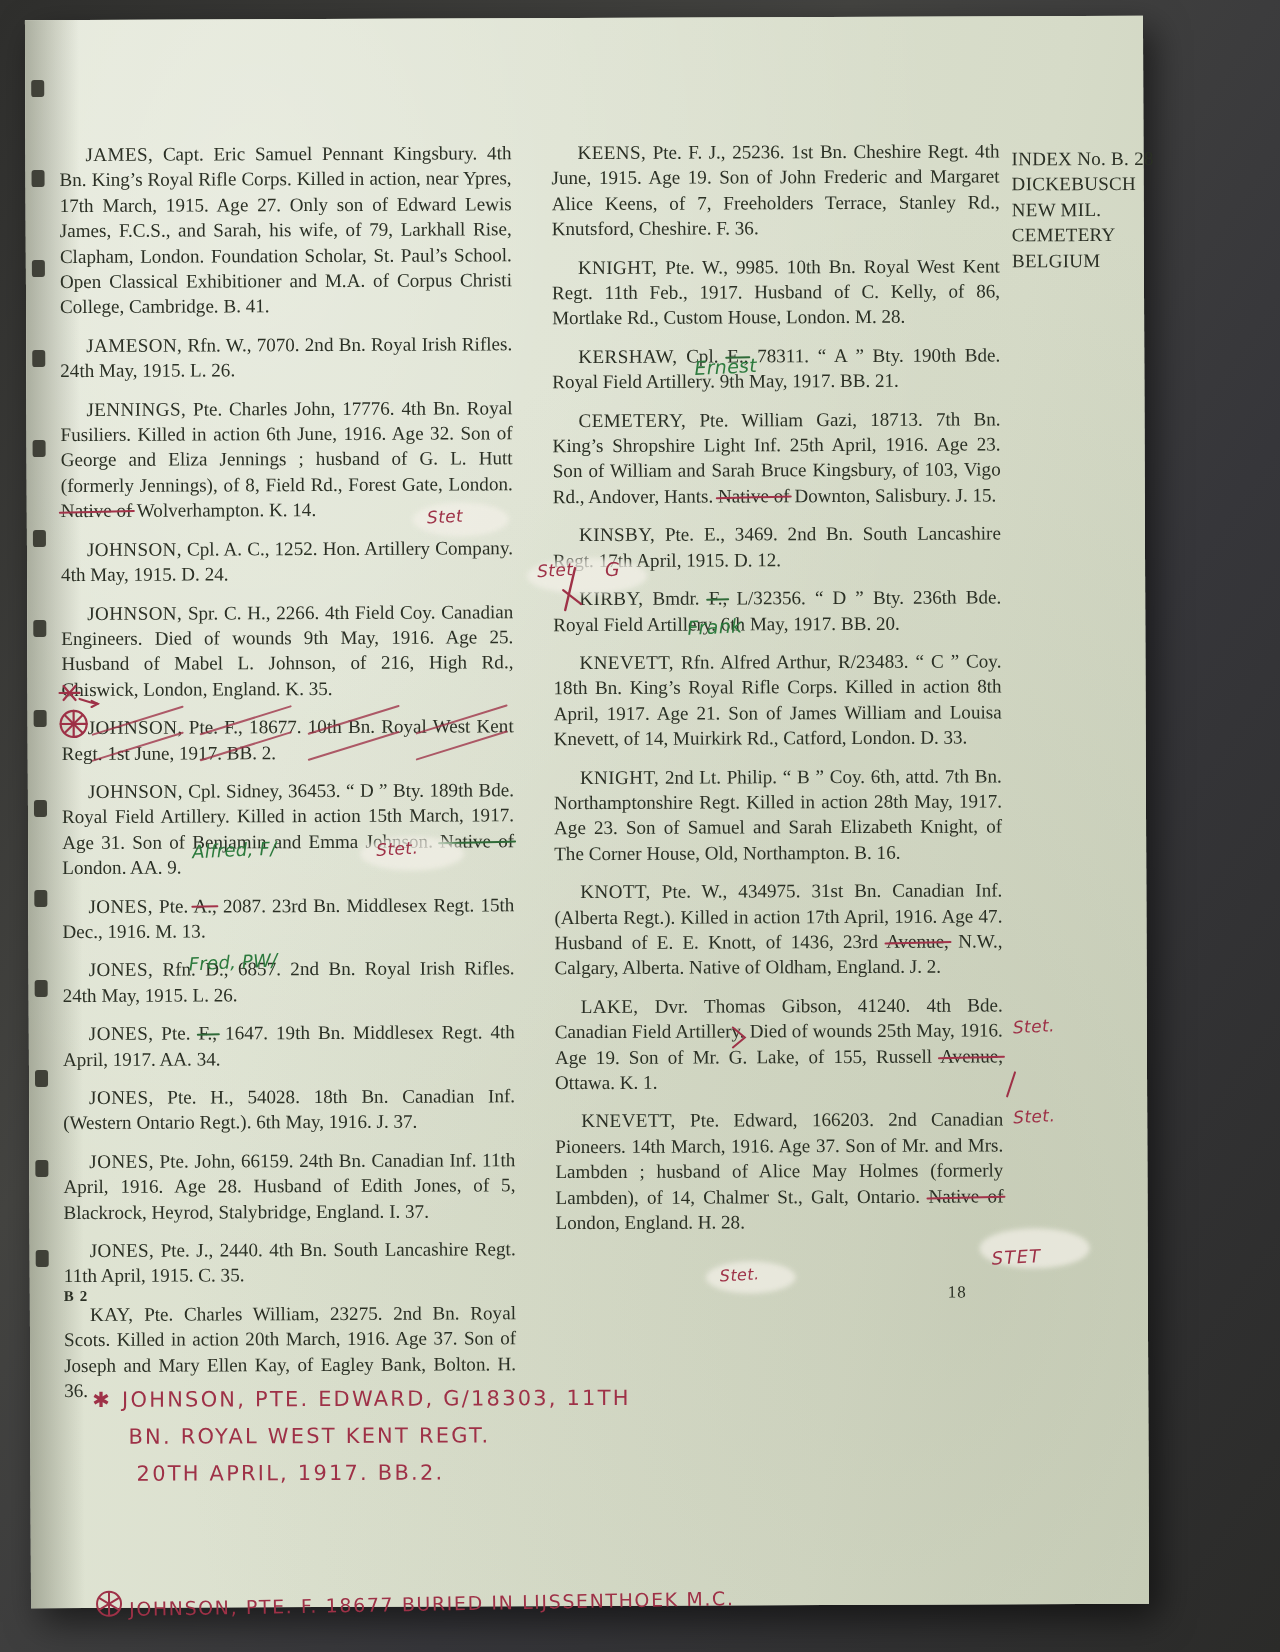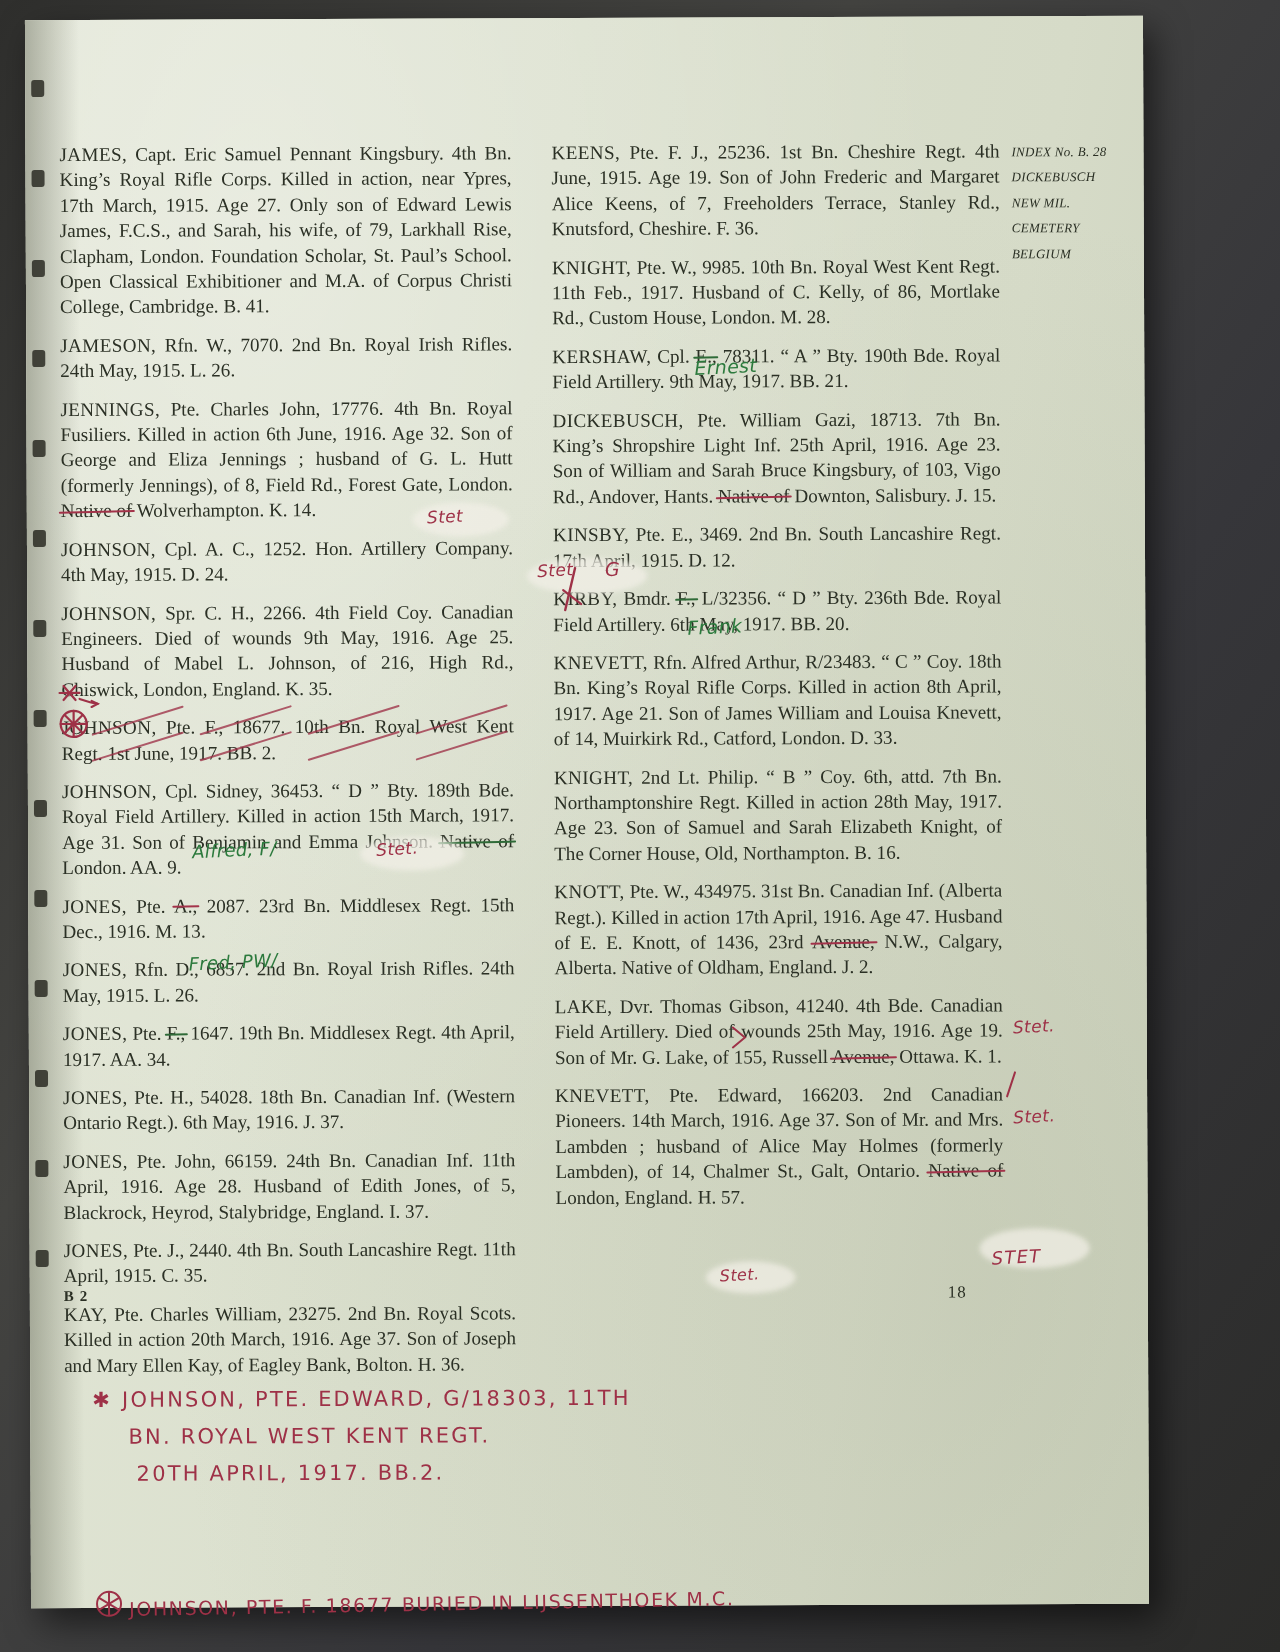--- a/index.html
+++ b/index.html
@@ -74,34 +74,33 @@
     text-align: justify;
     text-justify: inter-word;
     -webkit-hyphens: none;
     hyphens: none;
   }
   #col-left  { left: 0px;   width: 452px; }
   #col-right { left: 492px; width: 448px; }
 
   .entry { margin-bottom: 13px; position: relative; }
   .entry:last-child { margin-bottom: 0; }
-  .surname { letter-spacing: 0.4px; }
+  .surname { letter-spacing: 0.4px; margin-left: 26px; }
 
   
   #index-head {
     position: absolute;
     left: 952px;
-    top: 1px;
+    top: 8px;
     width: 200px;
     color: #2b3025;
-    font-size: 13px;
+    font-size: 19px;
     line-height: 25.4px;
     letter-spacing: 0.3px;
     white-space: nowrap;
-    font-style: italic;
   }
 
   
   .struck {
     position: relative;
     white-space: nowrap;
   }
   .struck::after {
     content: "";
     position: absolute;
@@ -251,35 +250,35 @@
     </div>
 
     <div class="col" id="col-right">
 
       <p class="entry"><span class="surname">KEENS,</span><span> Pte. F. J., 25236. 1st Bn. Cheshire Regt. 4th June, 1915. Age 19. Son of John Frederic and Margaret Alice Keens, of 7, Freeholders Terrace, Stanley Rd., Knutsford, Cheshire. F. 36.</span></p>
 
       <p class="entry"><span class="surname">KNIGHT,</span><span> Pte. W., 9985. 10th Bn. Royal West Kent Regt. 11th Feb., 1917. Husband of C. Kelly, of 86, Mortlake Rd., Custom House, London. M. 28.</span></p>
 
       <p class="entry"><span class="surname">KERSHAW,</span><span> Cpl. </span><span class="struck struck-green">E.,</span><span> 78311. “ A ” Bty. 190th Bde. Royal Field Artillery. 9th May, 1917. BB. 21.</span></p>
 
-      <p class="entry"><span class="surname">DICKEBUSCH,</span><span> Pte. William Gazi, 18713. 7th Bn. King’s Shropshire Light Inf. 25th April, 1916. Age 23. Son of William and Sarah Bruce Kingsbury, of 103, Vigo Rd., Andover, Hants. </span><span class="struck">Native of</span><span> Downton, Salisbury. J. 15.</span></p>
+      <p class="entry"><span class="surname">CEMETERY,</span><span> Pte. William Gazi, 18713. 7th Bn. King’s Shropshire Light Inf. 25th April, 1916. Age 23. Son of William and Sarah Bruce Kingsbury, of 103, Vigo Rd., Andover, Hants. </span><span class="struck">Native of</span><span> Downton, Salisbury. J. 15.</span></p>
 
       <p class="entry"><span class="surname">KINSBY,</span><span> Pte. E., 3469. 2nd Bn. South Lancashire Regt. 17th April, 1915. D. 12.</span></p>
 
       <p class="entry"><span class="surname">KIRBY,</span><span> Bmdr. </span><span class="struck struck-green">F.,</span><span> L/32356. “ D ” Bty. 236th Bde. Royal Field Artillery. 6th May, 1917. BB. 20.</span></p>
 
       <p class="entry"><span class="surname">KNEVETT,</span><span> Rfn. Alfred Arthur, R/23483. “ C ” Coy. 18th Bn. King’s Royal Rifle Corps. Killed in action 8th April, 1917. Age 21. Son of James William and Louisa Knevett, of 14, Muirkirk Rd., Catford, London. D. 33.</span></p>
 
       <p class="entry"><span class="surname">KNIGHT,</span><span> 2nd Lt. Philip. “ B ” Coy. 6th, attd. 7th Bn. Northamptonshire Regt. Killed in action 28th May, 1917. Age 23. Son of Samuel and Sarah Elizabeth Knight, of The Corner House, Old, Northampton. B. 16.</span></p>
 
       <p class="entry"><span class="surname">KNOTT,</span><span> Pte. W., 434975. 31st Bn. Canadian Inf. (Alberta Regt.). Killed in action 17th April, 1916. Age 47. Husband of E. E. Knott, of 1436, 23rd </span><span class="struck">Avenue,</span><span> N.W., Calgary, Alberta. Native of Oldham, England. J. 2.</span></p>
 
       <p class="entry"><span class="surname">LAKE,</span><span> Dvr. Thomas Gibson, 41240. 4th Bde. Canadian Field Artillery. Died of wounds 25th May, 1916. Age 19. Son of Mr. G. Lake, of 155, Russell </span><span class="struck">Avenue,</span><span> Ottawa. K. 1.</span></p>
 
-      <p class="entry"><span class="surname">KNEVETT,</span><span> Pte. Edward, 166203. 2nd Canadian Pioneers. 14th March, 1916. Age 37. Son of Mr. and Mrs. Lambden ; husband of Alice May Holmes (formerly Lambden), of 14, Chalmer St., Galt, Ontario. </span><span class="struck">Native of</span><span> London, England. H. 57.</span></p>
+      <p class="entry"><span class="surname">KNEVETT,</span><span> Pte. Edward, 166203. 2nd Canadian Pioneers. 14th March, 1916. Age 37. Son of Mr. and Mrs. Lambden ; husband of Alice May Holmes (formerly Lambden), of 14, Chalmer St., Galt, Ontario. </span><span class="struck">Native of</span><span> London, England. H. 28.</span></p>
     </div>
 
     <div id="index-head">
       <div>INDEX No. B. 28</div>
       <div>DICKEBUSCH</div>
       <div>NEW MIL.</div>
       <div>CEMETERY</div>
       <div>BELGIUM</div>
     </div>
 

